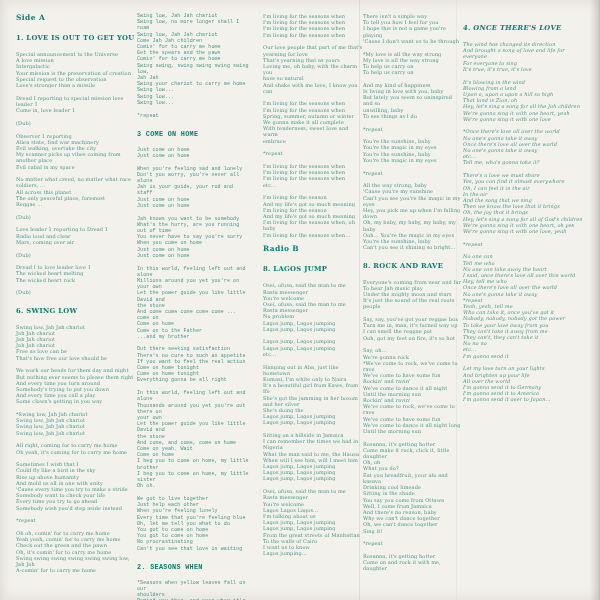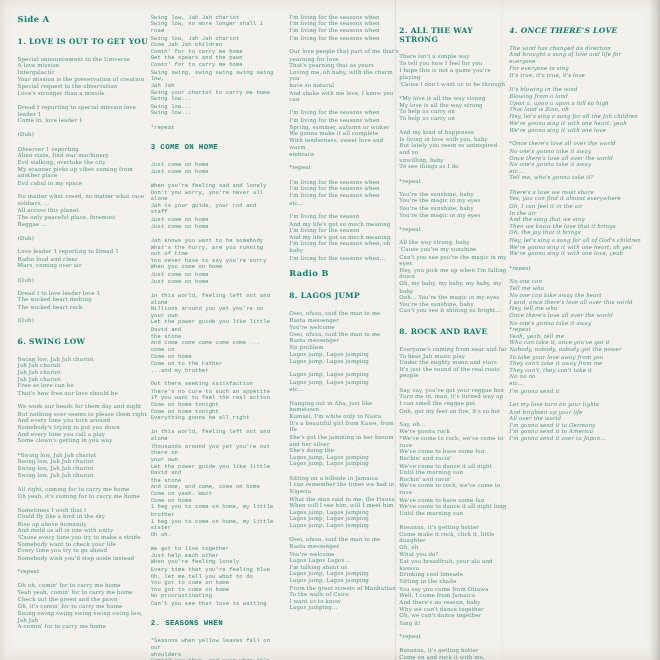--- a/index.html
+++ b/index.html
@@ -324,21 +324,20 @@
           <div class="line">I'm talking about us</div>
           <div class="line">Lagos jump, Lagos jumping</div>
           <div class="line">Lagos jump, Lagos jumping</div>
           <div class="line">From the great streets of Manhattan</div>
           <div class="line">To the walls of Cairo</div>
           <div class="line">I want us to know</div>
           <div class="line">Lagos jumping...</div>
         </div>
       </div>
       <div class="col">
-        <div class="heading">2. ALL THE WAY STRONG</div>
         <div class="stanza">
           <div class="line">There isn't a simple way</div>
           <div class="line">To tell you how I feel for you</div>
           <div class="line">I hope this is not a game you're playing</div>
           <div class="line">'Cause I don't want us to be through</div>
         </div>
         <div class="stanza">
           <div class="line">*My love is all the way strong</div>
           <div class="line">My love is all the way strong</div>
           <div class="line">To help us carry on</div>

